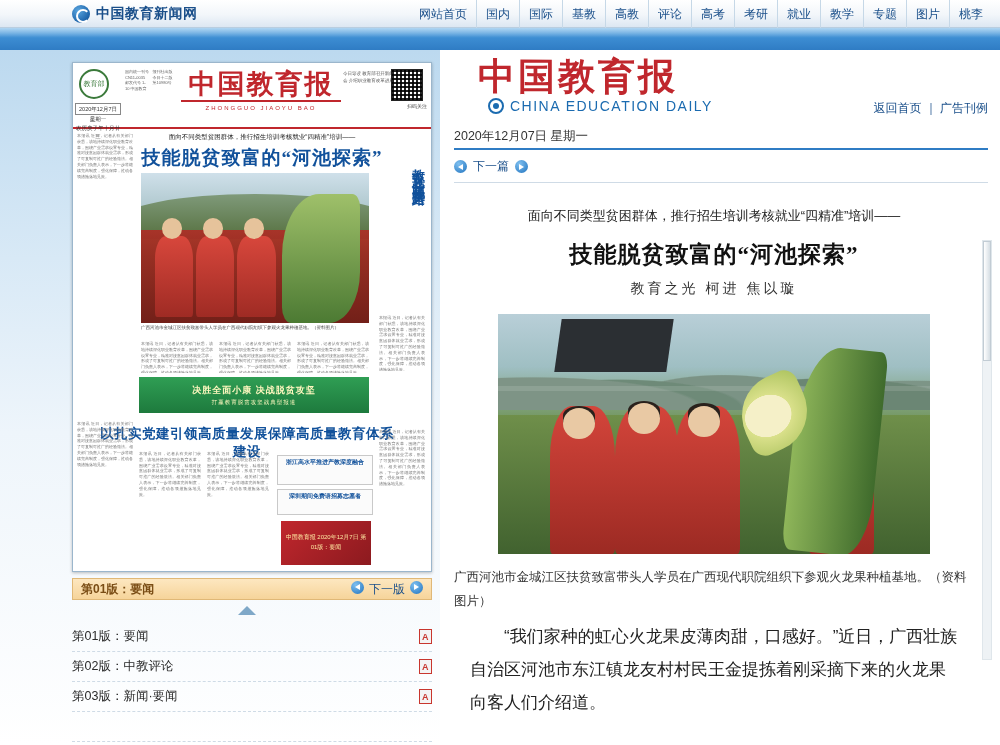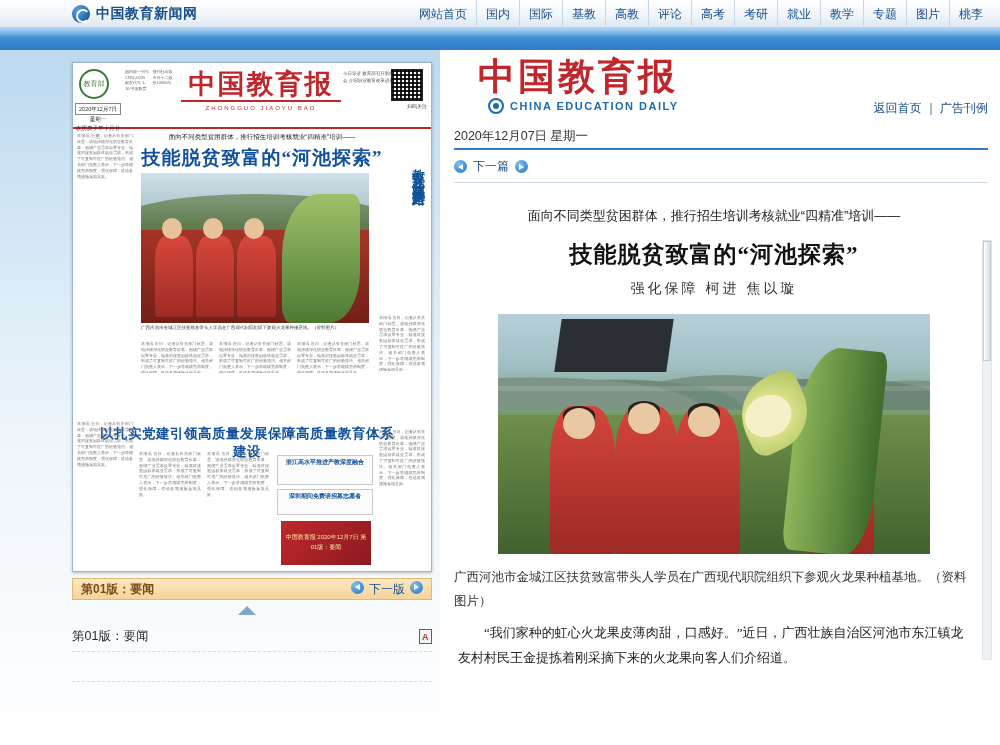--- a/index.html
+++ b/index.html
@@ -287,21 +287,21 @@
   }
   .r-title-mark {
     width: 16px; height: 16px; border-radius: 50%;
     border: 2px solid #1b6bb0; position: relative;
   }
   .r-title-mark::after {
     content: ""; position: absolute; left: 3px; top: 3px;
     width: 6px; height: 6px; background: #1b6bb0; border-radius: 50%;
   }
   .r-title-en {
-    font-size: 11px; color: #1b6bb0; font-weight: bold; letter-spacing: 1.5px;
+    font-size: 14px; color: #1b6bb0; font-weight: normal; letter-spacing: 1.5px;
   }
   .r-toplinks {
     position: absolute; right: 12px; top: 50px;
     font-size: 12px; color: #1a4f8a;
   }
   .r-toplinks a { color: #1a4f8a; text-decoration: none; }
   .r-date {
     position: absolute; left: 14px; top: 78px;
     font-size: 12.5px; color: #333;
   }
@@ -391,23 +391,22 @@
     background: rgba(255,255,255,0.12);
   }
   .a-photocap {
     font-size: 12.5px; color: #333; line-height: 1.9; margin-top: 12px;
   }
   .a-subhead {
     font-size: 13.5px; font-weight: bold; color: #111; margin: 14px 0 6px 0;
     padding-left: 28px;
   }
   .a-para {
-    font-size: 13px; color: #222; line-height: 1.95; text-indent: 2em;
-    margin: 6px 4px;
-    font-family: Liberation Serif, serif;
+    font-size: 17px; color: #222; line-height: 1.95; text-indent: 2em;
+    margin: 6px 16px;
   }
 
   
   .scroll-track {
     position: absolute; right: 8px; top: 190px; width: 10px; height: 420px;
     background: #eef2f5; border: 1px solid #dfe6eb;
   }
   .scroll-thumb {
     position: absolute; left: 0; top: 0; width: 100%; height: 120px;
     background: linear-gradient(to right,#ffffff,#d6dee4);
@@ -494,20 +493,26 @@
         <div class="np-cap">广西河池市金城江区扶贫致富带头人学员在广西现代职院组织下参观火龙果种植基地。（资料图片）</div>
 
         <div class="np-col" style="left:68px; top:212px; width:72px; height:32px;">本报讯 近日，记者从有关部门获悉，该地持续深化职业教育改革，围绕产业需求设置专业，精准对接贫困群体就业需求，形成了可复制可推广的经验做法。相关部门负责人表示，下一步将继续完善制度，强化保障，推动各项措施落地见效。</div>
         <div class="np-col" style="left:146px; top:212px; width:72px; height:32px;">本报讯 近日，记者从有关部门获悉，该地持续深化职业教育改革，围绕产业需求设置专业，精准对接贫困群体就业需求，形成了可复制可推广的经验做法。相关部门负责人表示，下一步将继续完善制度，强化保障，推动各项措施落地见效。</div>
         <div class="np-col" style="left:224px; top:212px; width:72px; height:32px;">本报讯 近日，记者从有关部门获悉，该地持续深化职业教育改革，围绕产业需求设置专业，精准对接贫困群体就业需求，形成了可复制可推广的经验做法。相关部门负责人表示，下一步将继续完善制度，强化保障，推动各项措施落地见效。</div>
 
         <div class="np-vert">教育之光 照亮脱贫之路</div>
 
         <div class="np-col" style="left:306px; top:186px; width:46px; height:56px;">本报讯 近日，记者从有关部门获悉，该地持续深化职业教育改革，围绕产业需求设置专业，精准对接贫困群体就业需求，形成了可复制可推广的经验做法。相关部门负责人表示，下一步将继续完善制度，强化保障，推动各项措施落地见效。</div>
 
+        <div class="np-greenband">
+          <div>
+            <div>决胜全面小康 决战脱贫攻坚</div>
+            <div style="font-size:5.5px; font-weight:normal; text-align:center; margin-top:2px;">打赢教育脱贫攻坚战典型报道</div>
+          </div>
+        </div>
 
         <div class="np-headline2">以扎实党建引领高质量发展保障高质量教育体系建设</div>
 
         <div class="np-col" style="left:4px; top:292px; width:56px; height:140px;">本报讯 近日，记者从有关部门获悉，该地持续深化职业教育改革，围绕产业需求设置专业，精准对接贫困群体就业需求，形成了可复制可推广的经验做法。相关部门负责人表示，下一步将继续完善制度，强化保障，推动各项措施落地见效。</div>
         <div class="np-col" style="left:66px; top:322px; width:62px; height:110px;">本报讯 近日，记者从有关部门获悉，该地持续深化职业教育改革，围绕产业需求设置专业，精准对接贫困群体就业需求，形成了可复制可推广的经验做法。相关部门负责人表示，下一步将继续完善制度，强化保障，推动各项措施落地见效。</div>
         <div class="np-col" style="left:134px; top:322px; width:62px; height:110px;">本报讯 近日，记者从有关部门获悉，该地持续深化职业教育改革，围绕产业需求设置专业，精准对接贫困群体就业需求，形成了可复制可推广的经验做法。相关部门负责人表示，下一步将继续完善制度，强化保障，推动各项措施落地见效。</div>
 
         <div class="np-box" style="left:204px; top:326px; width:96px; height:30px;">
           <div class="np-box-title">浙江高水平推进产教深度融合</div>
         </div>
@@ -533,20 +538,28 @@
     </div>
 
     <div class="uparrow"></div>
 
     <div class="pagelist">
       <div class="pagelist-row">
         <span>第01版：要闻</span>
         <span class="pdf-ico"></span>
       </div>
       <div class="pagelist-row">
+        <span>第02版：中教评论</span>
+        <span class="pdf-ico"></span>
+      </div>
+      <div class="pagelist-row">
+        <span>第03版：新闻·要闻</span>
+        <span class="pdf-ico"></span>
+      </div>
+      <div class="pagelist-row">
         
         
       </div>
 
     </div>
   </div>
 
   <div class="divider-v"></div>
 
   <div class="rightcol">
@@ -570,21 +583,21 @@
     <div class="r-navnext">
       <span class="circ-arrow left"></span>
       <span>下一篇</span>
       <span class="circ-arrow"></span>
     </div>
     <div class="r-rule2"></div>
 
     <div class="article">
       <div class="a-kicker">面向不同类型贫困群体，推行招生培训考核就业“四精准”培训——</div>
       <div class="a-title">技能脱贫致富的“河池探索”</div>
-      <div class="a-byline">强化保障 柯进 焦以璇</div>
+      <div class="a-byline">教育之光 柯进 焦以璇</div>
 
       <div class="a-photo">
         <div class="karst"></div>
         <div class="band"></div>
         <div class="field"></div>
         <div class="tarp"></div>
         <div class="person" style="left:12%;"></div>
         <div class="hair" style="left:15%; bottom:54%;"></div>
         <div class="head" style="left:15%; bottom:48%;"></div>
         <div class="person" style="left:27%;"></div>

